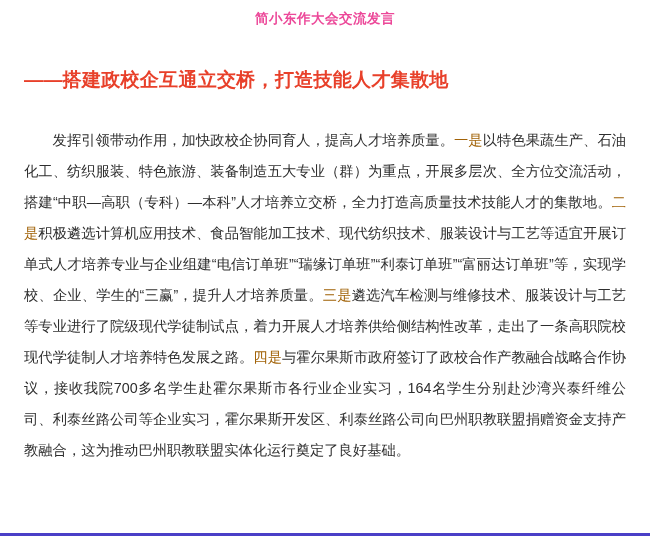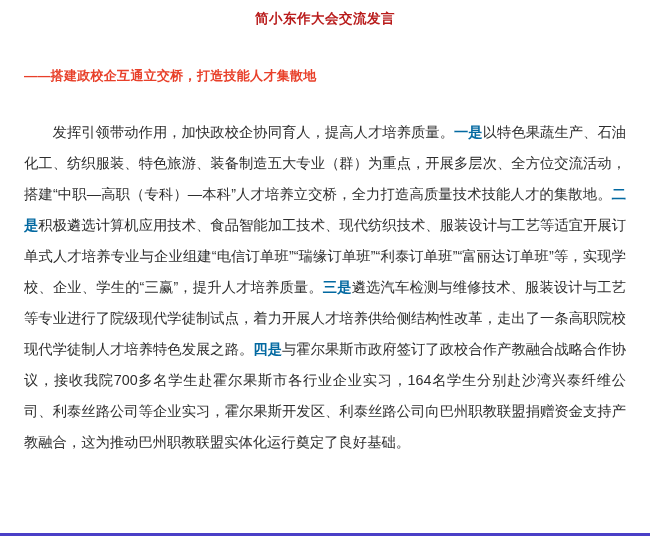--- a/index.html
+++ b/index.html
@@ -16,51 +16,51 @@
   }
   .page {
     width: 650px;
     height: 536px;
     box-sizing: border-box;
     position: relative;
   }
   .doc-title {
     text-align: center;
     font-size: 13.5px;
-    color: #b91c1c;
+    color: #ec4899;
     font-weight: bold;
     letter-spacing: 0.5px;
     padding-top: 10px;
     font-family: "Liberation Sans", "DejaVu Sans", sans-serif;
   }
   .subtitle {
     margin-top: 39px;
     padding-left: 24px;
     padding-right: 24px;
-    font-size: 13px;
+    font-size: 19px;
     font-weight: bold;
     color: #e8402a;
     letter-spacing: 0.3px;
     font-family: "Liberation Sans", "DejaVu Sans", sans-serif;
   }
   .body-text {
     margin-top: 32px;
     padding-left: 24px;
     padding-right: 24px;
     font-size: 14.3px;
     line-height: 31px;
     color: #2e2e2e;
     text-align: justify;
     text-justify: inter-ideograph;
     text-indent: 2em;
     font-family: "Liberation Sans", "DejaVu Sans", sans-serif;
   }
   .hl {
-    color: #0369a1;
-    font-weight: bold;
+    color: #a16207;
+    font-weight: normal;
   }
   .segment {
     white-space: normal;
     margin-top: 30px;
   }
   .bottom-rule {
     position: absolute;
     left: 0;
     bottom: 0;
     width: 650px;

